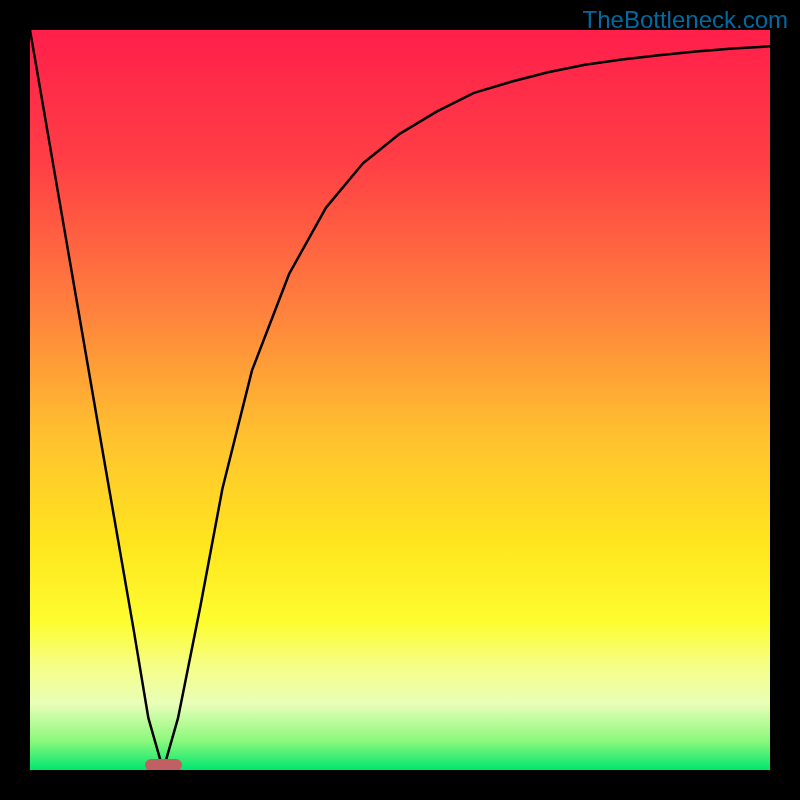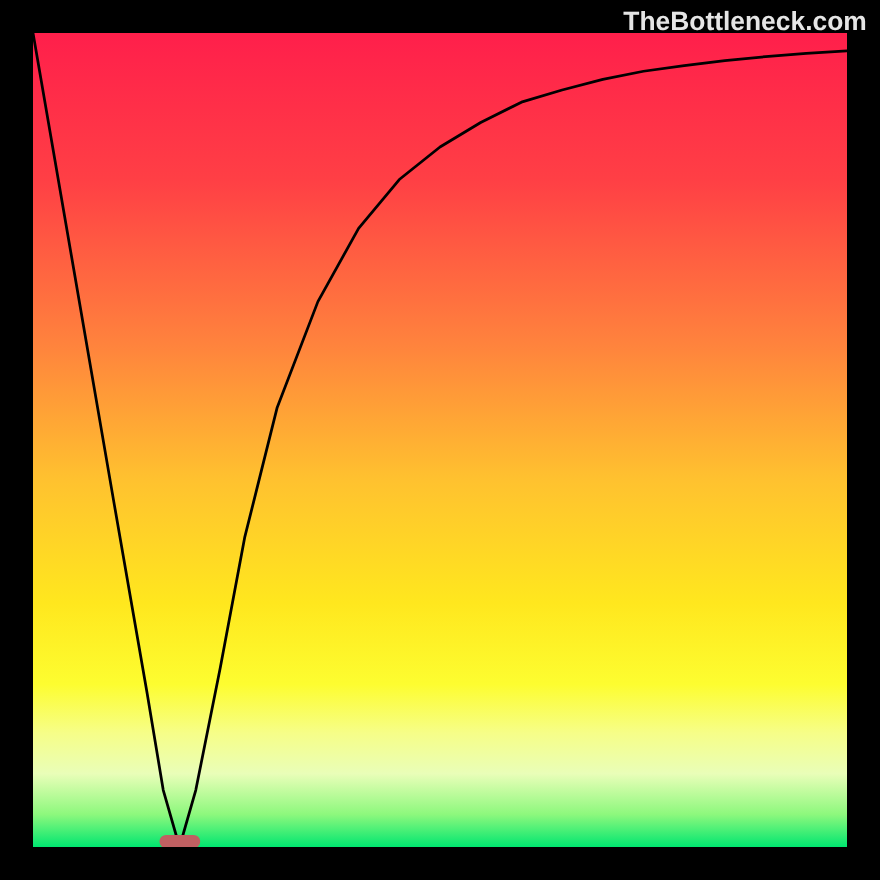--- a/index.html
+++ b/index.html
@@ -51,22 +51,22 @@
     position: absolute;
     background: #c06062;
     border-radius: 6px;
   }
   .watermark {
     position: absolute;
     top: 6px;
     right: 12px;
     font-family: Arial, Helvetica, sans-serif;
     font-size: 24px;
-    font-weight: 700;
-    color: #e5e5e5;
+    font-weight: 400;
+    color: #0369a1;
     letter-spacing: 0px;
   }
 </style>
 </head>
 <body>
 
 <div class="frame">
 
   <div class="plot-area">
     <svg class="gradient-bg" viewBox="0 0 740 740" preserveAspectRatio="none">

